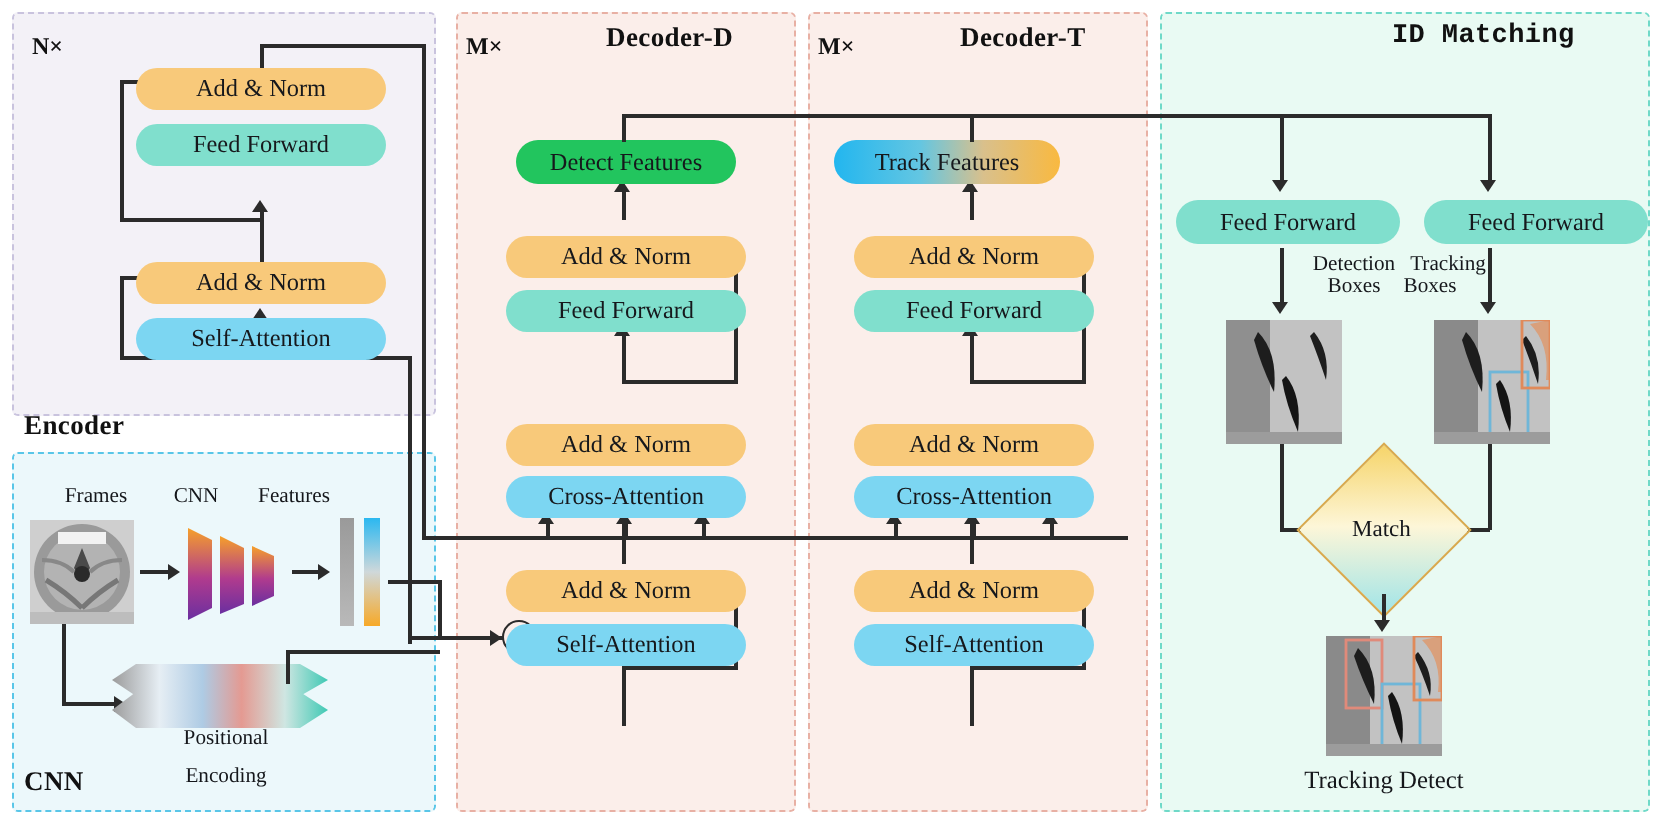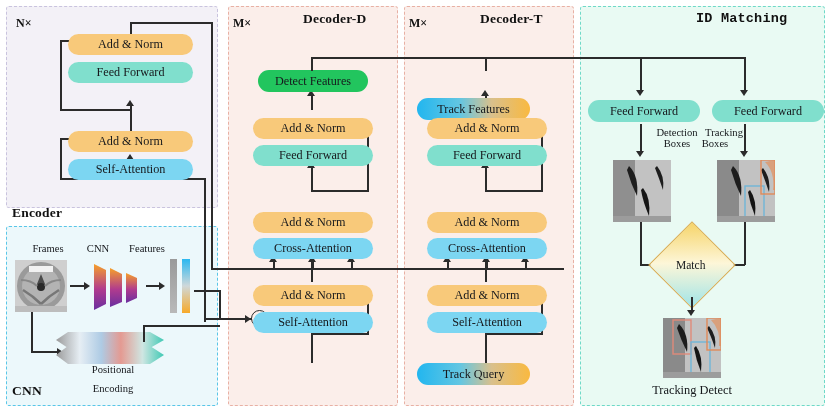--- a/index.html
+++ b/index.html
@@ -245,28 +245,27 @@
   <div class="ln lh" style="left:485px;top:190px;width:58px;"></div>
   <div class="ln lv" style="left:541px;top:129px;height:62px;"></div>
   <div class="ln lh" style="left:530px;top:129px;width:12px;"></div>
   <div class="arw arw-left" style="left:524px;top:125.5px;"></div>
 
   <div class="ln lh" style="left:485px;top:333px;width:58px;"></div>
   <div class="ln lv" style="left:541px;top:296px;height:38px;"></div>
   <div class="ln lh" style="left:530px;top:296px;width:12px;"></div>
   <div class="arw arw-left" style="left:524px;top:292.5px;"></div>
 
-  <div class="node n-grad" style="left:417px;top:70px;width:113px;height:22px;margin-top:28px;">Track Features</div>
+  <div class="node n-grad" style="left:417px;top:70px;width:113px;height:22px;">Track Features</div>
   <div class="node n-amber" style="left:427px;top:118px;width:120px;height:21px;">Add &amp; Norm</div>
   <div class="node n-mint" style="left:427px;top:145px;width:120px;height:21px;">Feed Forward</div>
   <div class="node n-amber" style="left:427px;top:212px;width:120px;height:21px;">Add &amp; Norm</div>
   <div class="node n-blue" style="left:427px;top:238px;width:120px;height:21px;">Cross-Attention</div>
   <div class="node n-amber" style="left:427px;top:285px;width:120px;height:21px;">Add &amp; Norm</div>
   <div class="node n-blue" style="left:427px;top:312px;width:120px;height:21px;">Self-Attention</div>
-  <div class="node n-grad" style="left:417px;top:363px;width:113px;height:22px;">Track Query</div>
 
   <div class="ln lv" style="left:311px;top:57px;height:14px;"></div>
   <div class="ln lv" style="left:485px;top:57px;height:14px;"></div>
   <div class="ln lh" style="left:311px;top:57px;width:434px;"></div>
 
   <div class="ln lv" style="left:640px;top:57px;height:35px;"></div>
   <div class="arw arw-down" style="left:636px;top:90px;"></div>
   <div class="ln lv" style="left:744px;top:57px;height:35px;"></div>
   <div class="arw arw-down" style="left:740px;top:90px;"></div>
 

